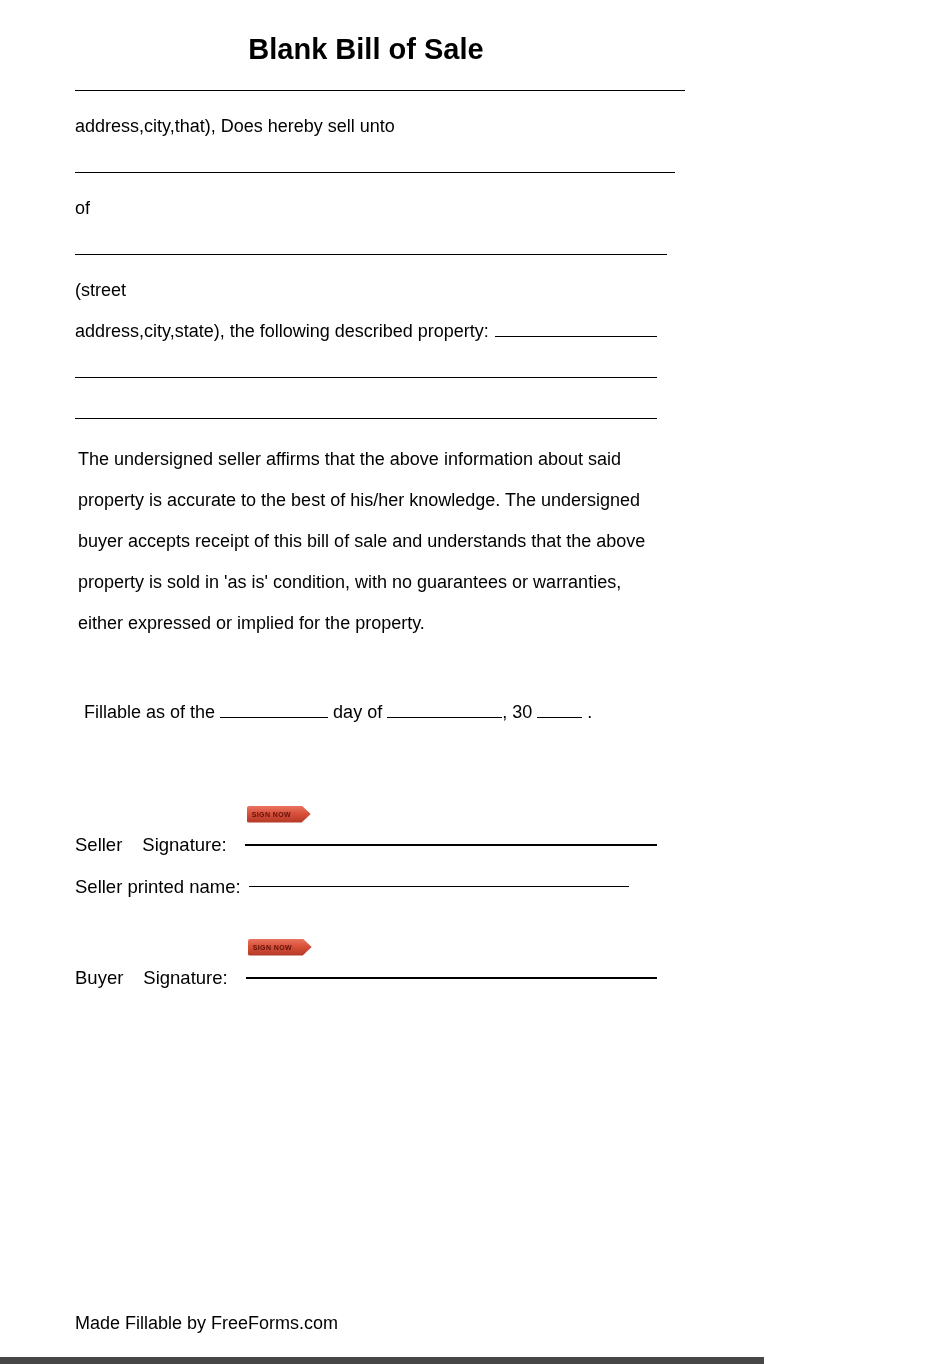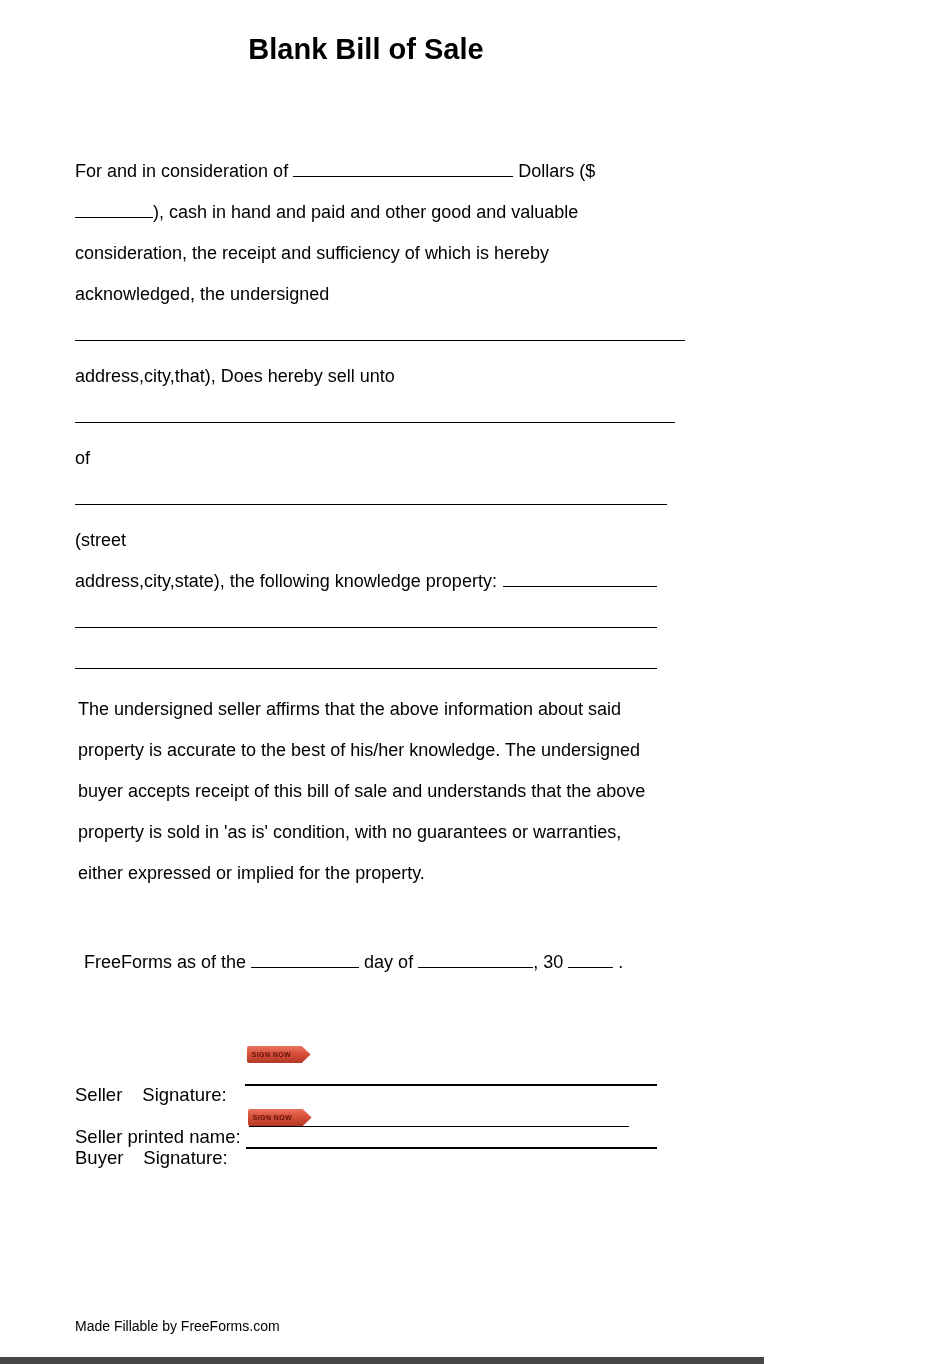--- a/index.html
+++ b/index.html
@@ -55,27 +55,27 @@
     line-height: 41px;
   }
   .rule {
     flex: 1;
     margin-left: 6px;
     border-bottom: 1.6px solid #000;
   }
 
   .sig-row {
     display: flex;
-    align-items: flex-start;
+    align-items: center;
     font-size: 18.5px;
     line-height: 21px;
   }
   .seller-sig    { margin-top: 101px; }
   .seller-printed{ margin-top: 21px;  padding-right: 28px; }
-  .buyer-sig     {  }
+  .buyer-sig     { margin-top: 70px;  }
   .buyer-printed { margin-top: 45px;  padding-right: 28px; }
 
   .siglabel { margin-left: 20px; }
   .sig-rule {
     flex: 1;
     margin-left: 18px;
     border-bottom: 2px solid #000;
     position: relative;
   }
   .name-rule {
@@ -104,44 +104,39 @@
     color: #5f1309;
     letter-spacing: 0.4px;
     line-height: 1;
     white-space: nowrap;
   }
 
   .footer {
     position: absolute;
     left: 75px;
     bottom: 30px;
-    font-size: 14px;
+    font-size: 18px;
   }
   .bottom-edge {
     position: absolute;
     left: 0;
     bottom: 0;
     width: 100%;
     height: 7px;
     background: #474747;
   }
 </style>
 </head>
 <body>
 
 <div class="page">
   <div class="content">
 
     <h1 class="doc-title">Blank Bill of Sale</h1>
 
-    <p class="para p1">
-      <span>For and in consideration of</span>
-      <span class="blank w-amount-words"></span>
-      <span>Dollars ($</span><span class="blank w-amount-number"></span><span>), cash in hand and paid and other good and valuable consideration, the receipt and sufficiency of which is hereby acknowledged, the undersigned</span>
-    </p>
 
     <p class="para">
       <span class="blank w-seller-name"></span>
     </p>
 
 
     <p class="para">
       <span>address,city,that), Does hereby sell unto</span>
     </p>
 
@@ -149,36 +144,36 @@
       <span class="blank w-buyer-name"></span>
       <span>of</span>
     </p>
 
     <p class="para">
       <span class="blank w-buyer-address"></span>
       <span>(street</span>
     </p>
 
     <div class="flexline">
-      <span>address,city,state), the following knowledge property:</span>
+      <span>address,city,state), the following described property:</span>
       <span class="rule"></span>
     </div>
 
     <p class="para">
       <span class="blank w-full"></span>
     </p>
 
     <p class="para">
       <span class="blank w-full"></span>
     </p>
 
     <p class="para p2">The undersigned seller affirms that the above information about said property is accurate to the best of his/her knowledge. The undersigned buyer accepts receipt of this bill of sale and understands that the above property is sold in 'as is' condition, with no guarantees or warranties, either expressed or implied for the property.</p>
 
     <p class="para executed">
-      <span>FreeForms as of the</span>
+      <span>Fillable as of the</span>
       <span class="blank w-day"></span>
       <span>day of</span>
       <span class="blank w-month"></span><span>, 30</span>
       <span class="blank w-year"></span>
       <span>.</span>
     </p>
 
     <div class="sig-row seller-sig">
       <span>Seller</span>
       <span class="siglabel">Signature:</span>

